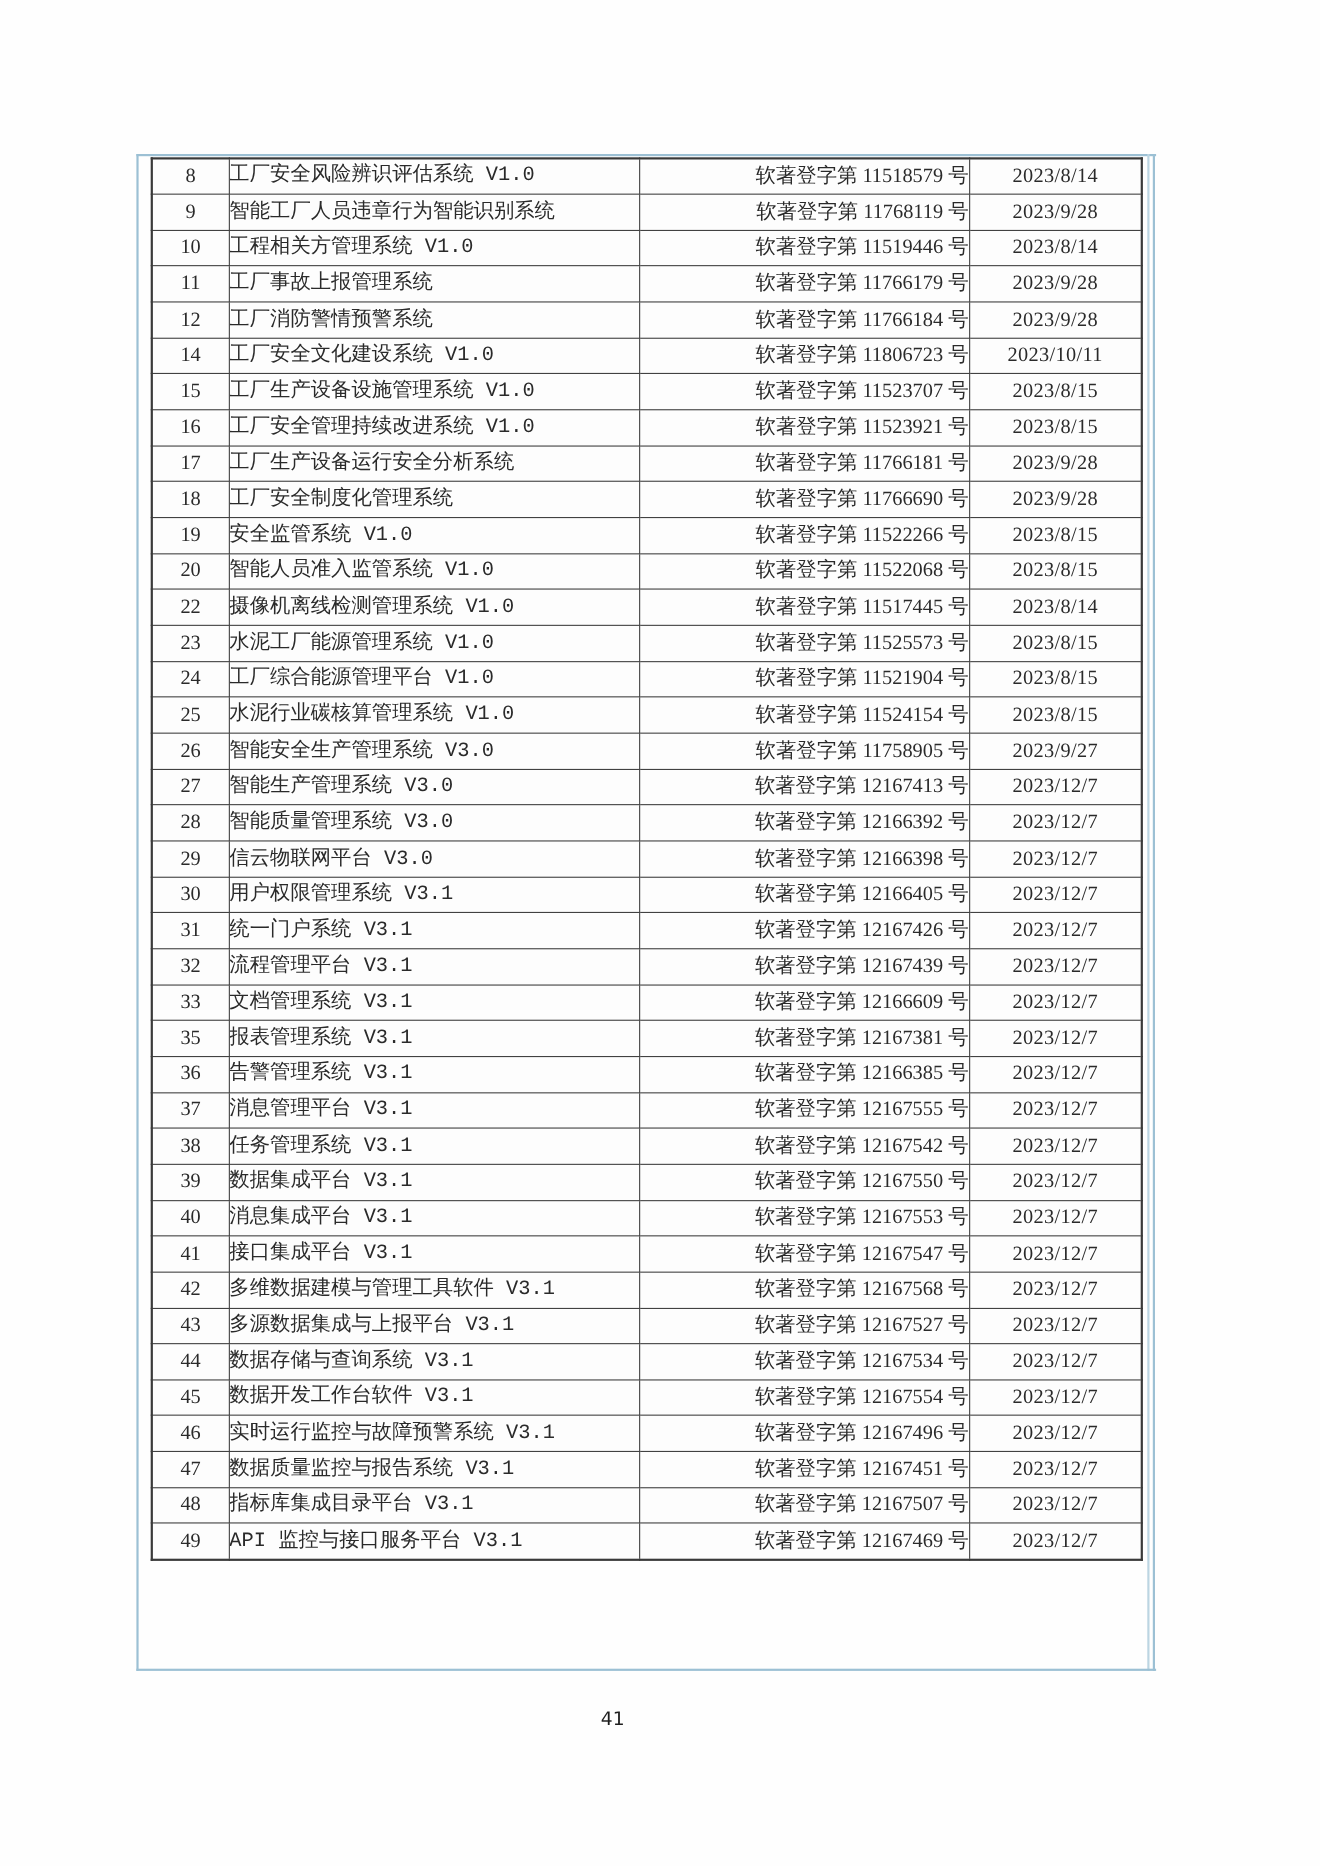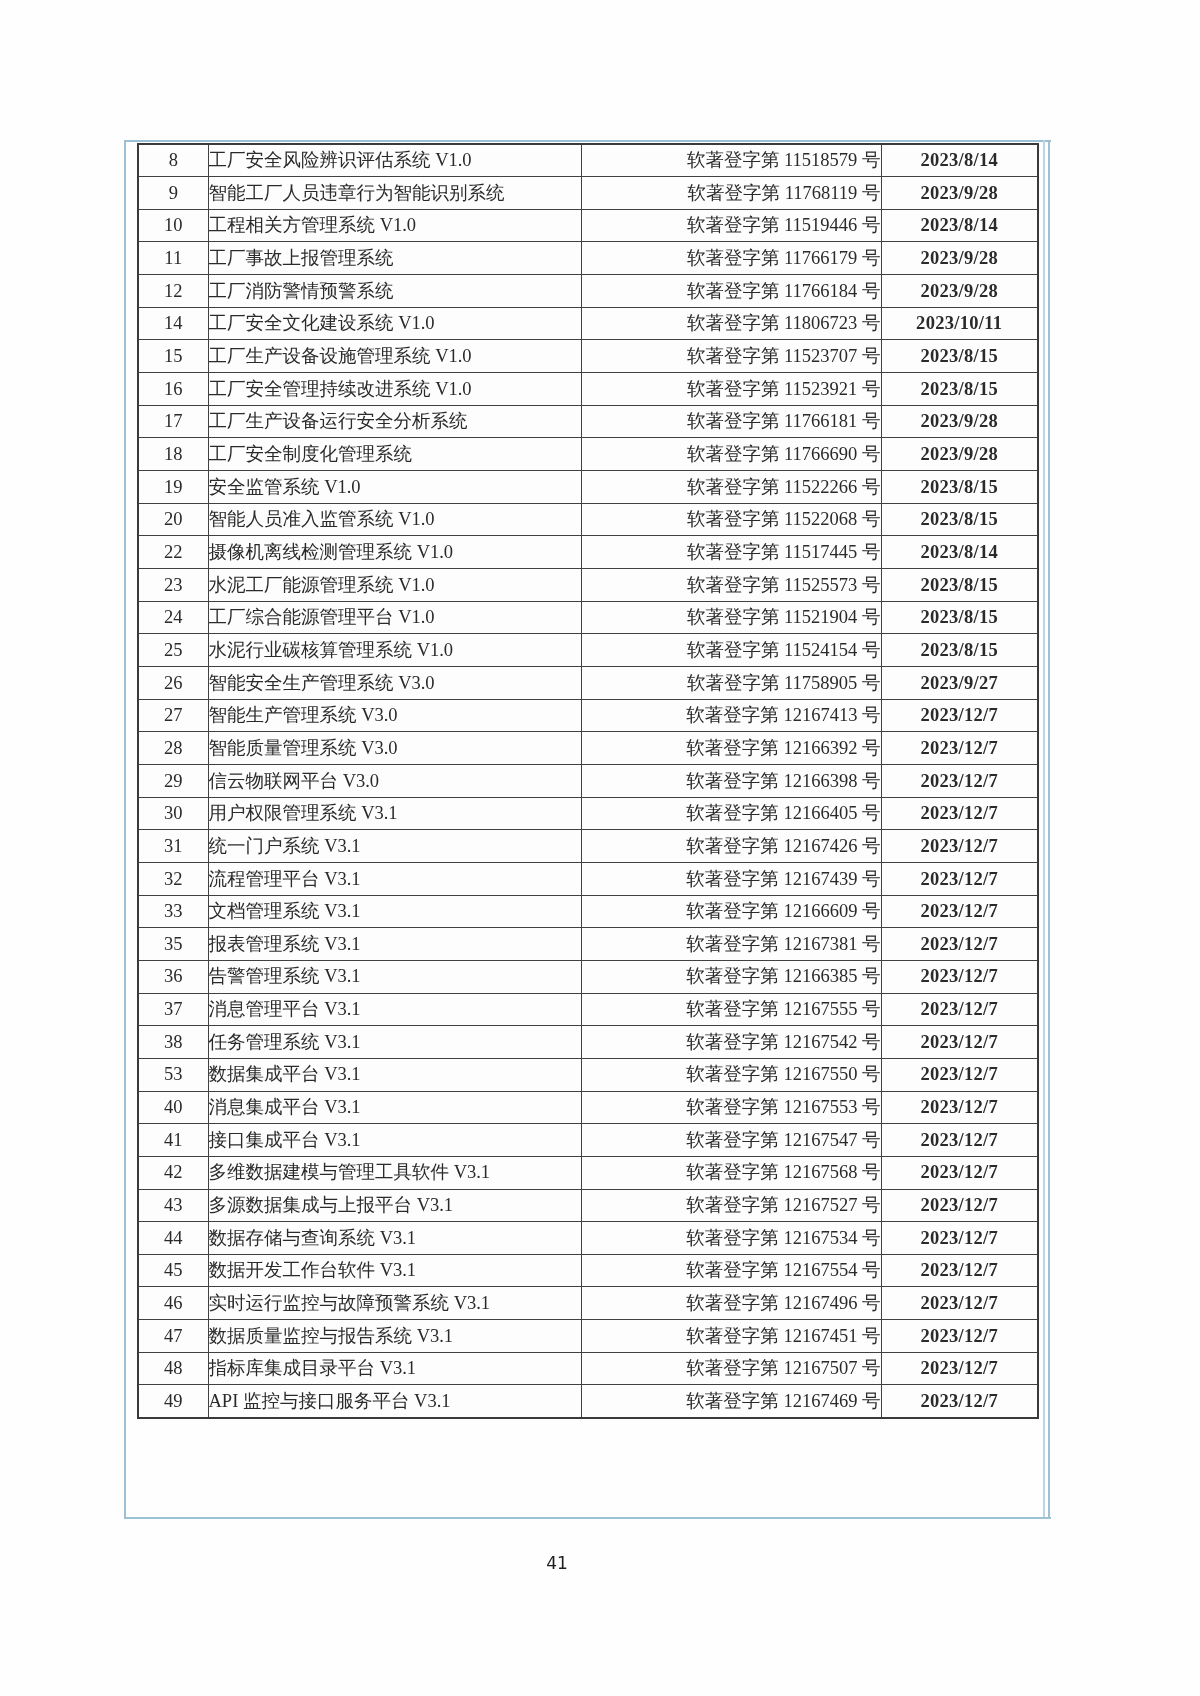--- a/index.html
+++ b/index.html
@@ -46,23 +46,23 @@
     border: 1.6px solid #414141;
     padding: 0;
     font-size: 18.5px;
     line-height: 1;
     white-space: nowrap;
     overflow: hidden;
     color: #2a2a2a;
   }
   table.reg-table { border: 2px solid #3a3a3a; }
   td.cell-no   { text-align: center; }
-  td.cell-name { text-align: left; padding-left: 14px; }
+  td.cell-name { text-align: left; padding-left: 14px; font-family: Liberation Mono, monospace; }
   td.cell-reg  { text-align: right; }
-  td.cell-date { text-align: center; font-size: 18px; letter-spacing: 0.3px; font-weight: bold; }
+  td.cell-date { text-align: center; font-size: 18px; letter-spacing: 0.3px; }
 
   .page-number {
     position: absolute;
     left: 137px;
     top: 1553px;
     width: 840px;
     text-align: center;
     font-family: "DejaVu Sans", "Liberation Sans", sans-serif;
     font-size: 17px;
     color: #1e1e1e;
@@ -280,21 +280,21 @@
     </tr>
 
     <tr>
       <td class="cell-no">38</td>
       <td class="cell-name">任务管理系统 V3.1</td>
       <td class="cell-reg">软著登字第 12167542 号</td>
       <td class="cell-date">2023/12/7</td>
     </tr>
 
     <tr>
-      <td class="cell-no">53</td>
+      <td class="cell-no">39</td>
       <td class="cell-name">数据集成平台 V3.1</td>
       <td class="cell-reg">软著登字第 12167550 号</td>
       <td class="cell-date">2023/12/7</td>
     </tr>
 
     <tr>
       <td class="cell-no">40</td>
       <td class="cell-name">消息集成平台 V3.1</td>
       <td class="cell-reg">软著登字第 12167553 号</td>
       <td class="cell-date">2023/12/7</td>

